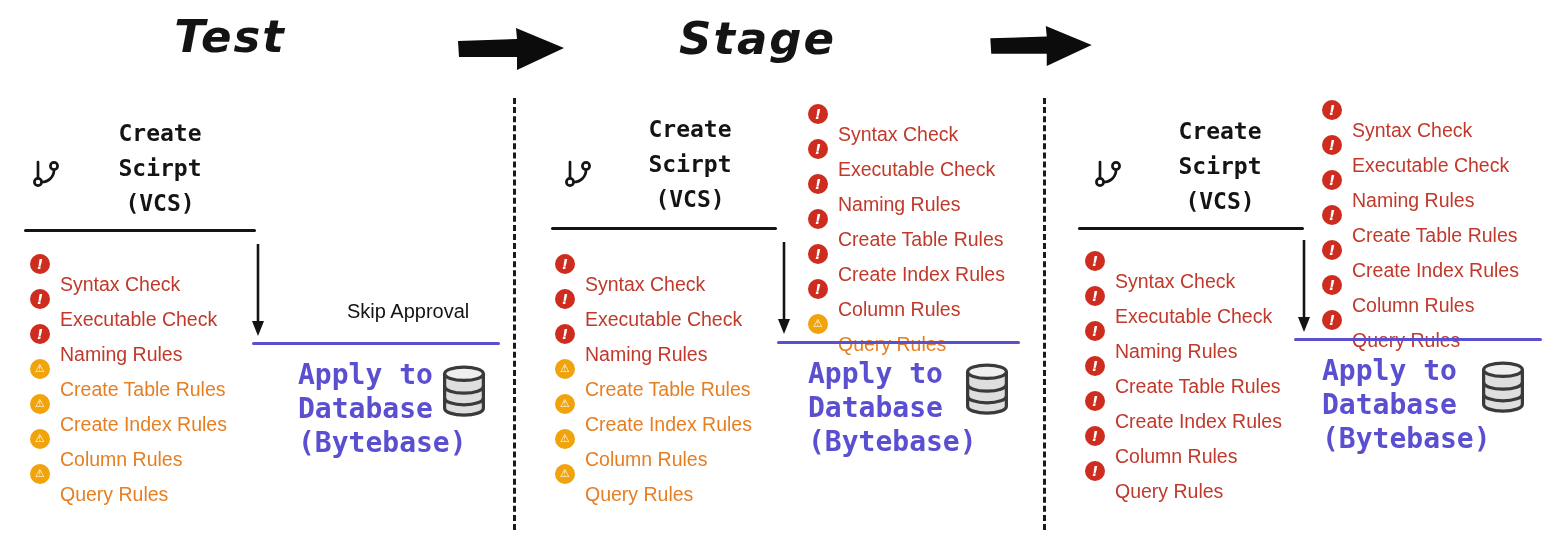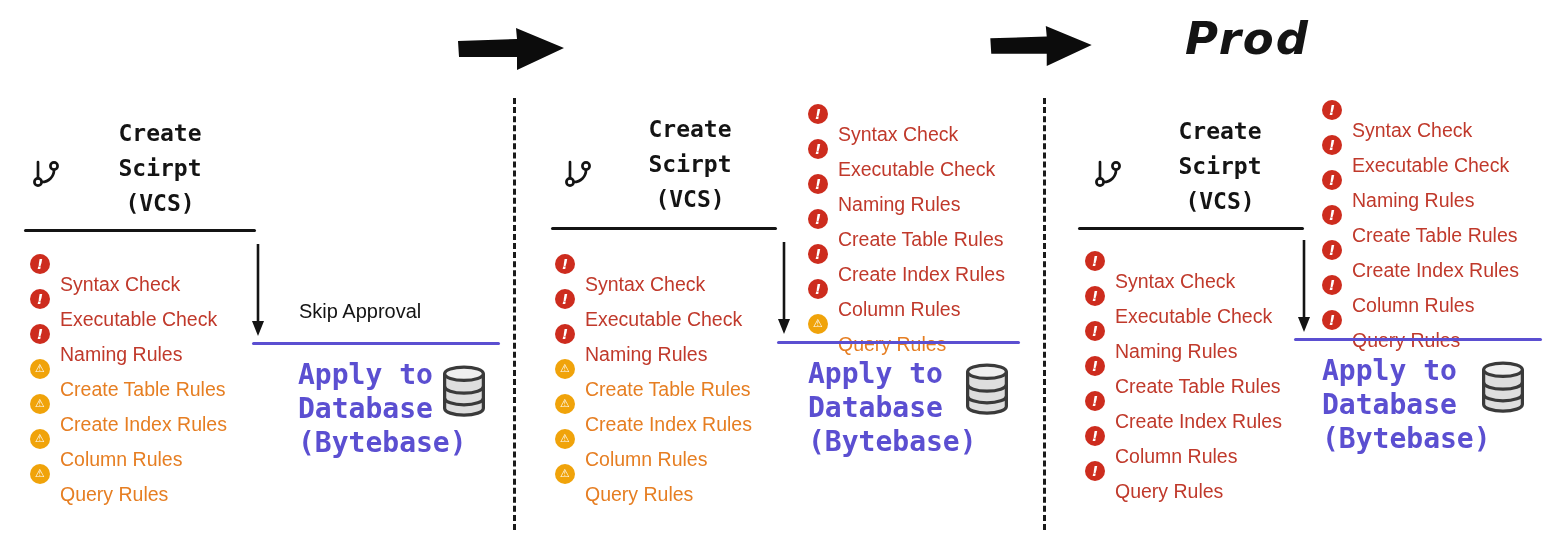--- a/index.html
+++ b/index.html
@@ -28,21 +28,21 @@
     width: 20px; height: 20px; border-radius: 50%; flex: none;
     display: flex; align-items: center; justify-content: center;
     color: #ffffff; font-weight: 700; font-size: 14px; font-style: italic;
     font-family: "DejaVu Sans", sans-serif;
   }
   .check.error .check-icon { background: var(--error); }
   .check.warning .check-icon { background: var(--warning); font-style: normal; font-size: 11px; }
   .check-label { font-size: 19.5px; white-space: nowrap; margin-top: 42px; }
   .check.error .check-label { color: var(--error-text); }
   .check.warning .check-label { color: var(--warning-text); }
-  .skip-label { position: absolute; font-size: 20px; color: var(--ink); }
+  .skip-label { position: absolute; font-size: 20px; color: var(--ink); margin-left: 48px; }
   .apply-label {
     position: absolute; white-space: pre-line;
     font-family: "DejaVu Sans Mono", monospace; font-weight: 700;
     font-size: 28px; line-height: 34px; color: var(--purple);
   }
   .divider { position: absolute; width: 0; border-left: 3px dashed #1a1a1a; }
   .flow-arrow { position: absolute; }
 </style>
 </head>
 <body>
@@ -51,20 +51,21 @@
 <div class="divider" style="left:1043px; top:98px; height:432px;"></div>
 
 <svg class="flow-arrow" style="left:458px; top:26px;" width="106" height="46" viewBox="0 0 106 46">
   <polygon points="0,15 59,13 58,2 106,22 59,44 59,31 1,31" fill="#0c0c0c"></polygon>
 </svg>
 <svg class="flow-arrow" style="left:990px; top:24px;" width="102" height="44" viewBox="0 0 106 46">
   <polygon points="0,15 59,13 58,2 106,22 59,44 59,31 1,31" fill="#0c0c0c"></polygon>
 </svg>
 
 <div class="stage" style="left:0; width:515px;">
+  <div class="stage-title" style="left:105px; top:10px; width:250px;">Test</div>
   <svg class="git-icon" style="left:30px; top:156px;" width="32" height="36" viewBox="0 0 24 24" fill="none" stroke="#141414" stroke-width="2" stroke-linecap="round">
     <line x1="6" y1="3" x2="6" y2="15"></line>
       <circle cx="18" cy="6" r="2.7"></circle>
       <circle cx="6" cy="18" r="2.7"></circle>
       <path d="M18 9a9 9 0 0 1-9 9"></path>
   </svg>
   <div class="create-label" style="left:55px; top:116px; width:210px;">Create
 Scirpt
 (VCS)</div>
   <div class="hline" style="left:24px; top:229px; width:232px;"></div>
@@ -109,20 +110,21 @@
 (Bytebase)</div>
   <svg class="db-icon" style="left:438px; top:363px;" width="52" height="56" viewBox="0 0 24 26">
     <path d="M3 5v16c0 1.8 4 3.2 9 3.2s9-1.4 9-3.2V5" fill="#dedede" stroke="#3a3a3a" stroke-width="1.5"></path>
     <ellipse cx="12" cy="5" rx="9" ry="3.1" fill="#efefef" stroke="#3a3a3a" stroke-width="1.5"></ellipse>
     <path d="M3 10.8c0 1.8 4 3.2 9 3.2s9-1.4 9-3.2" fill="none" stroke="#3a3a3a" stroke-width="1.5"></path>
     <path d="M3 16.2c0 1.8 4 3.2 9 3.2s9-1.4 9-3.2" fill="none" stroke="#3a3a3a" stroke-width="1.5"></path>
   </svg>
 </div>
 
 <div class="stage" style="left:515px; width:530px;">
+  <div class="stage-title" style="left:130px; top:12px; width:225px;">Stage</div>
   <svg class="git-icon" style="left:47px; top:156px;" width="32" height="36" viewBox="0 0 24 24" fill="none" stroke="#141414" stroke-width="2" stroke-linecap="round">
     <line x1="6" y1="3" x2="6" y2="15"></line>
       <circle cx="18" cy="6" r="2.7"></circle>
       <circle cx="6" cy="18" r="2.7"></circle>
       <path d="M18 9a9 9 0 0 1-9 9"></path>
   </svg>
   <div class="create-label" style="left:70px; top:112px; width:210px;">Create
 Scirpt
 (VCS)</div>
   <div class="hline" style="left:36px; top:227px; width:226px;"></div>
@@ -196,21 +198,20 @@
 (Bytebase)</div>
   <svg class="db-icon" style="left:446px; top:361px;" width="52" height="56" viewBox="0 0 24 26">
     <path d="M3 5v16c0 1.8 4 3.2 9 3.2s9-1.4 9-3.2V5" fill="#dedede" stroke="#3a3a3a" stroke-width="1.5"></path>
     <ellipse cx="12" cy="5" rx="9" ry="3.1" fill="#efefef" stroke="#3a3a3a" stroke-width="1.5"></ellipse>
     <path d="M3 10.8c0 1.8 4 3.2 9 3.2s9-1.4 9-3.2" fill="none" stroke="#3a3a3a" stroke-width="1.5"></path>
     <path d="M3 16.2c0 1.8 4 3.2 9 3.2s9-1.4 9-3.2" fill="none" stroke="#3a3a3a" stroke-width="1.5"></path>
   </svg>
 </div>
 
 <div class="stage" style="left:1045px; width:503px;">
-  <div class="stage-title" style="left:95px; top:12px; width:215px;">Prod</div>
   <svg class="git-icon" style="left:47px; top:156px;" width="32" height="36" viewBox="0 0 24 24" fill="none" stroke="#141414" stroke-width="2" stroke-linecap="round">
     <line x1="6" y1="3" x2="6" y2="15"></line>
       <circle cx="18" cy="6" r="2.7"></circle>
       <circle cx="6" cy="18" r="2.7"></circle>
       <path d="M18 9a9 9 0 0 1-9 9"></path>
   </svg>
   <div class="create-label" style="left:70px; top:114px; width:210px;">Create
 Scirpt
 (VCS)</div>
   <div class="hline" style="left:33px; top:227px; width:226px;"></div>

